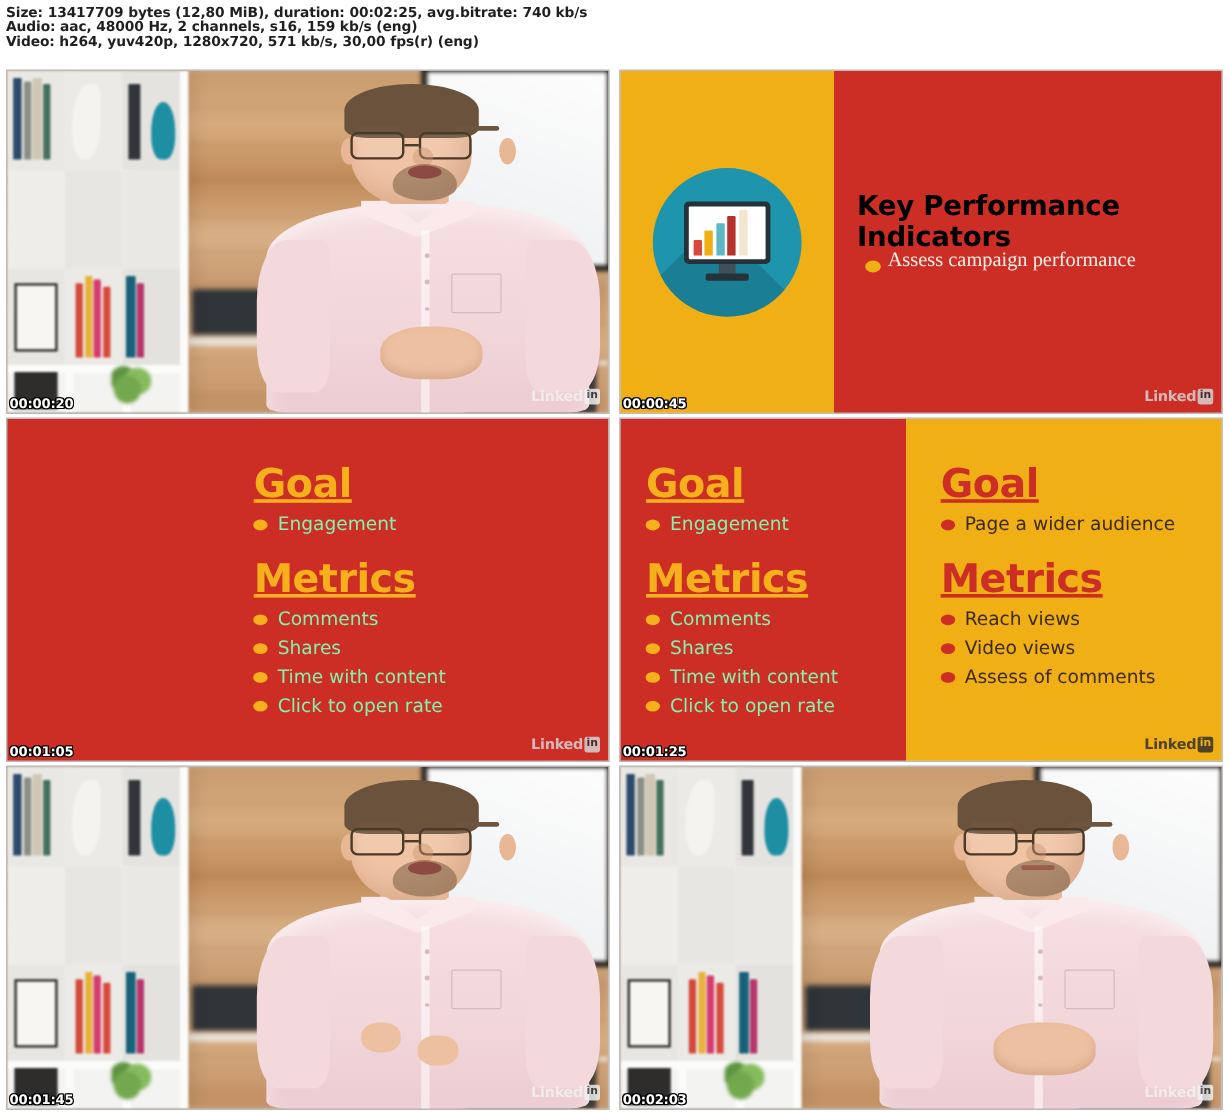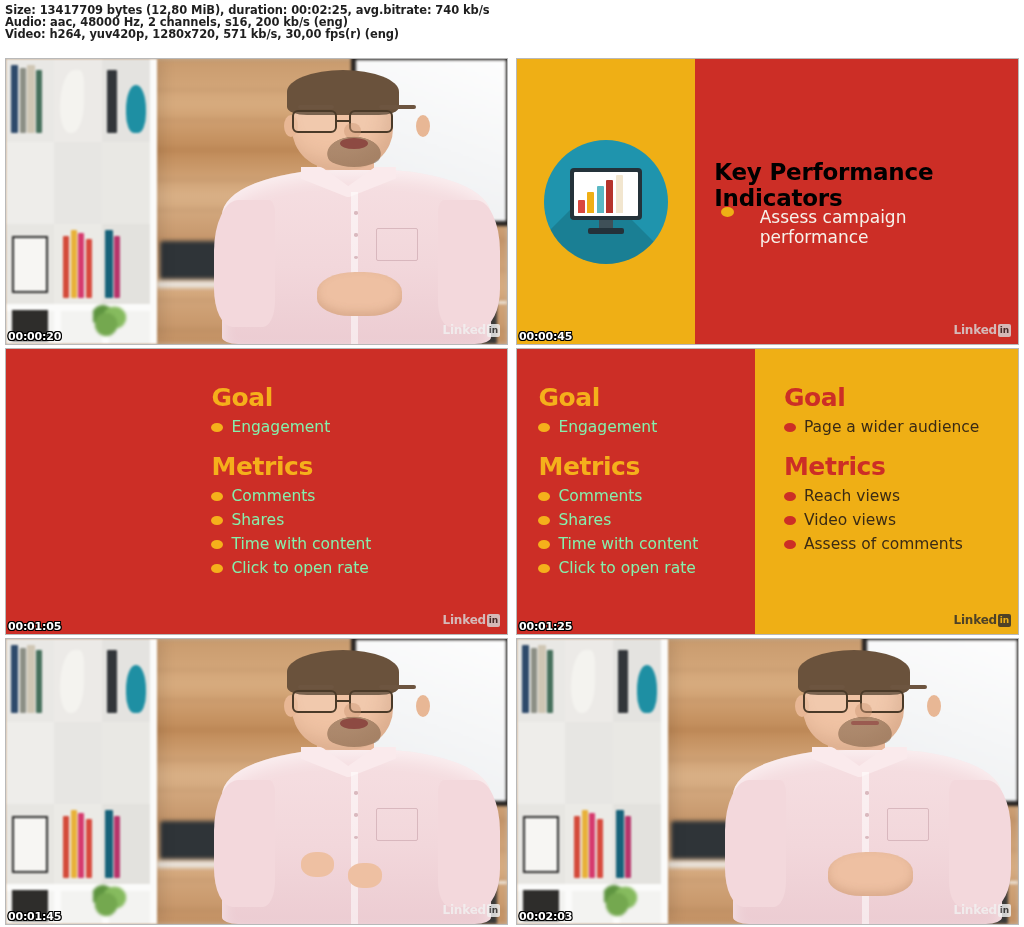--- a/index.html
+++ b/index.html
@@ -241,54 +241,54 @@
     position:absolute; left:50%; top:calc(44% + 34px); transform:translateX(-50%);
     width:36px; height:6px; background:#24323a; border-radius:2px;
   }
 
   .kpi-title {
     position:absolute; left:6%; top:35%;
     font-size:23px; font-weight:bold; color:#000000; letter-spacing:-0.2px;
   }
   .kpi-bullet {
     position:absolute; left:8%; top:52%;
-    display:flex; align-items:flex-start; gap:26px;
+    display:flex; align-items:flex-end; gap:6px;font-family:Liberation Serif, serif;
   }
   .kpi-bullet .dot {
     width:13px; height:10px; border-radius:50%; background:#efaf15; flex:none;
   }
   .kpi-bullet .txt { font-size:17px; color:#f6f2ea; }
 
   
   .gm { position:relative; height:100%; }
   .gm.red { background:#cc2e26; }
   .gm.yellow { background:#efaf15; }
   .gm-inner { position:absolute; }
-  .gm h3 { font-size:25px; font-weight:bold; letter-spacing:-0.4px; margin:0; }
+  .gm h3 { font-size:33px; font-weight:bold; letter-spacing:-0.4px; margin:0;text-decoration:underline; }
   .gm .li {
     display:flex; align-items:center; gap:8px; margin-top:6px;
   }
   .gm .li .dot { width:12px; height:9px; border-radius:50%; flex:none; }
   .gm .li .t { font-size:15.5px; }
   .gm .gap { height:16px; }
   .gm.red h3 { color:#f5b01b; }
   .gm.red .li .dot { background:#f5b01b; }
   .gm.red .li .t { color:#86efac; }
   .gm.yellow h3 { color:#cc2e26; }
   .gm.yellow .li .dot { background:#cc2e26; }
   .gm.yellow .li .t { color:#3b2b14; }
 </style>
 </head>
 <body>
 
 <div id="app">
 
   <div class="meta">
     <div class="line">Size: 13417709 bytes (12,80 MiB), duration: 00:02:25, avg.bitrate: 740 kb/s</div>
-    <div class="line">Audio: aac, 48000 Hz, 2 channels, s16, 200 kb/s (eng)</div>
+    <div class="line">Audio: aac, 48000 Hz, 2 channels, s16, 159 kb/s (eng)</div>
     <div class="line">Video: h264, yuv420p, 1280x720, 571 kb/s, 30,00 fps(r) (eng)</div>
   </div>
 
   <div class="grid">
 
     <div class="thumb">
       <div class="scene">
         <div class="wood"></div>
         <div class="board"></div>
         <div class="deskline"></div>

